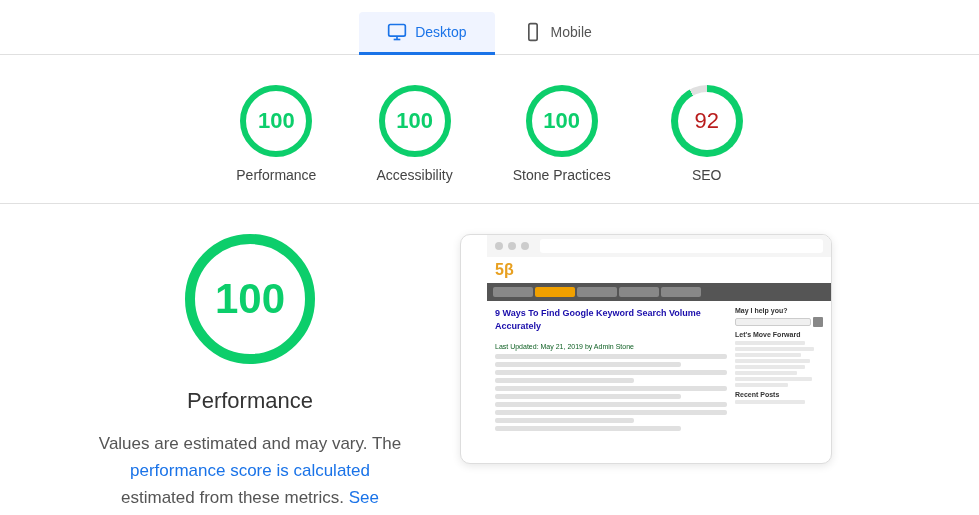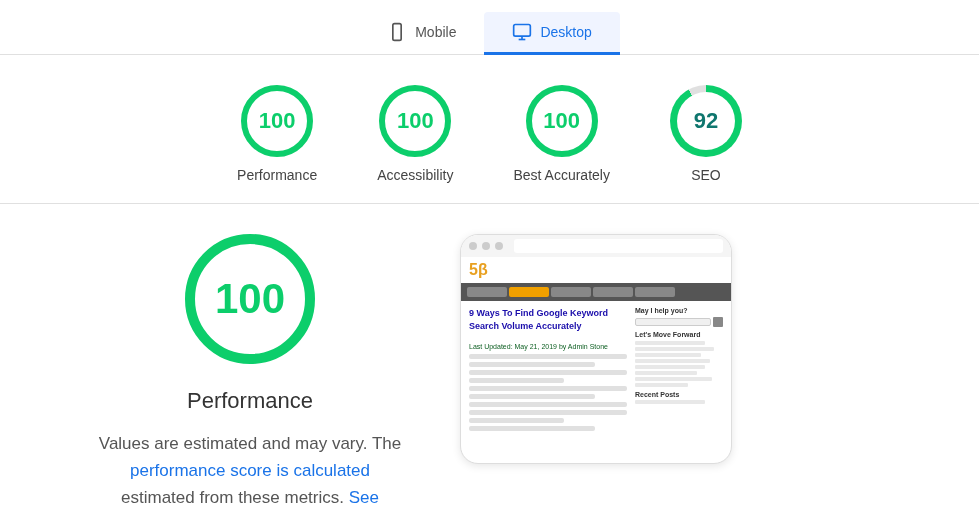--- a/index.html
+++ b/index.html
@@ -70,22 +70,22 @@
     }
     .score-circle.partial .inner {
       width: 58px;
       height: 58px;
       border-radius: 50%;
       background: #fff;
       display: flex;
       align-items: center;
       justify-content: center;
       font-size: 22px;
-      font-weight: bold;
-      color: #0f766e;
+      font-weight: normal;
+      color: #b91c1c;
     }
     .score-label {
       font-size: 14px;
       color: #444;
     }
 
     
     .main-content {
       display: flex;
       gap: 0;
@@ -135,26 +135,27 @@
     }
 
     
     .right-panel {
       flex: 1;
       margin-left: 20px;
     }
 
     .browser-preview {
       border: 1px solid #ddd;
-      border-radius: 18px;
+      border-radius: 10px;
       overflow: hidden;
       box-shadow: 0 2px 8px rgba(0,0,0,0.1);
-      width: 272px;
+      width: 372px;
       height: 230px;
       background: #fff;
+      padding-left: 26px;
     }
 
     .browser-nav {
       background: #f5f5f5;
       padding: 4px 8px;
       display: flex;
       gap: 5px;
       align-items: center;
     }
     .browser-dot {
@@ -218,35 +219,35 @@
       height: 4px;
       background: #e8e8e8;
       border-radius: 1px;
       margin-bottom: 2px;
     }
   </style>
 </head>
 <body>
 
 <div class="tab-bar">
-  <div class="tab-item">
-    <svg class="tab-icon" viewBox="0 0 24 24" fill="none" stroke="#555" stroke-width="2">
-      <rect x="7" y="2" width="10" height="20" rx="2" ry="2"></rect>
-      <line x1="12" y1="18" x2="12" y2="18"></line>
-    </svg>
-    <span>Mobile</span>
-  </div>
   <div class="tab-item active">
     <svg class="tab-icon" viewBox="0 0 24 24" fill="none" stroke="#1a73e8" stroke-width="2">
       <rect x="2" y="3" width="20" height="14" rx="2" ry="2"></rect>
       <line x1="8" y1="21" x2="16" y2="21"></line>
       <line x1="12" y1="17" x2="12" y2="21"></line>
     </svg>
     <span>Desktop</span>
   </div>
+  <div class="tab-item">
+    <svg class="tab-icon" viewBox="0 0 24 24" fill="none" stroke="#555" stroke-width="2">
+      <rect x="7" y="2" width="10" height="20" rx="2" ry="2"></rect>
+      <line x1="12" y1="18" x2="12" y2="18"></line>
+    </svg>
+    <span>Mobile</span>
+  </div>
 </div>
 
 <div class="scores-row">
 
   <div class="score-item">
     <div class="score-circle">
       <span>100</span>
     </div>
     <span class="score-label">Performance</span>
   </div>
@@ -255,21 +256,21 @@
     <div class="score-circle">
       <span>100</span>
     </div>
     <span class="score-label">Accessibility</span>
   </div>
 
   <div class="score-item">
     <div class="score-circle">
       <span>100</span>
     </div>
-    <span class="score-label">Best Accurately</span>
+    <span class="score-label">Stone Practices</span>
   </div>
 
   <div class="score-item">
     <div class="score-circle partial">
       <div class="inner">
         <span>92</span>
       </div>
     </div>
     <span class="score-label">SEO</span>
   </div>

